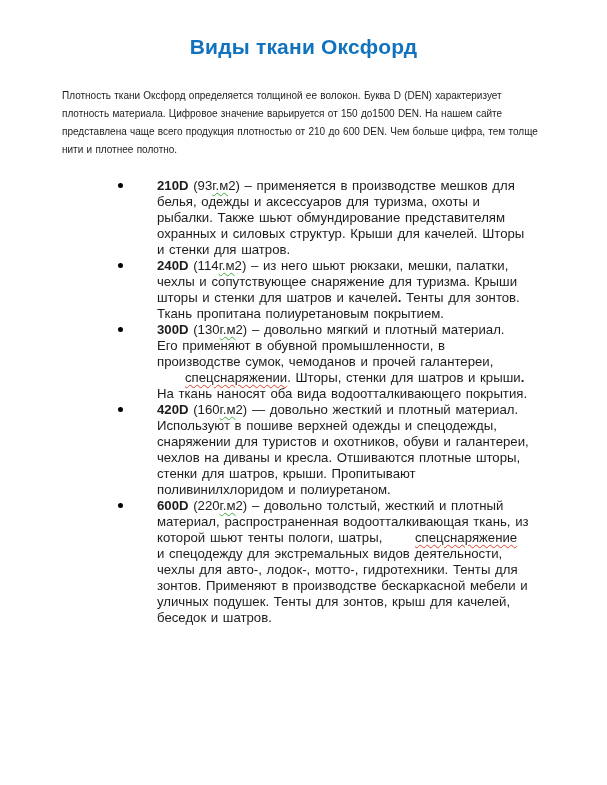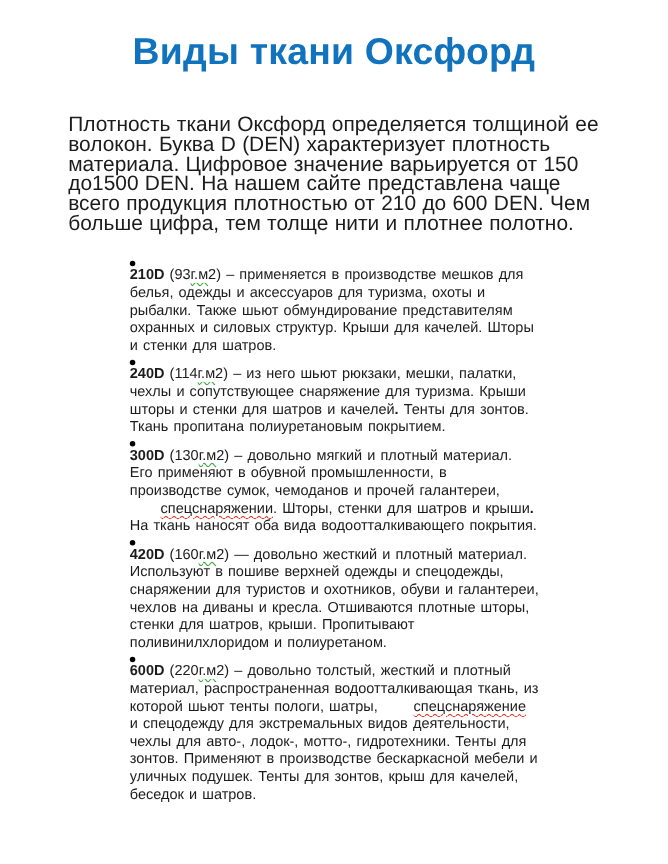--- a/index.html
+++ b/index.html
@@ -14,41 +14,41 @@
     width:607px;height:785px;
     background:var(--c-bg);
     font-family:"Liberation Sans", sans-serif;
     color:var(--c-text);
     overflow:hidden;
   }
   .page{position:relative;width:607px;height:785px;}
   .title{
     margin:29px 0 0 0;
     text-align:center;
-    font-size:34px;
+    font-size:21px;
     line-height:36px;
     font-weight:bold;
     color:var(--c-title);
     letter-spacing:0.2px;
   }
   .intro{
-    margin:40px 0 0 62px;
+    margin:22px 0 0 62px;
     width:484px;
-    font-size:19px;
+    font-size:10px;
     line-height:18px;
     word-spacing:0.5px;
   }
   .list{
     margin:19px 0 0 118px;
     width:420px;
     font-size:13.2px;
     line-height:16px;
     word-spacing:1px;
   }
-  .list-item{display:flex;flex-direction:column;}
+  .list-item{display:flex;}
   .dot{
     flex:0 0 5px;
     width:5px;height:5px;
     margin:5px 34px 0 0;
     border-radius:50%;
     background:#000;
   }
   .item-text{width:372px;}
   .seg-bold{font-weight:bold;}
   .seg-normal{font-weight:normal;}

